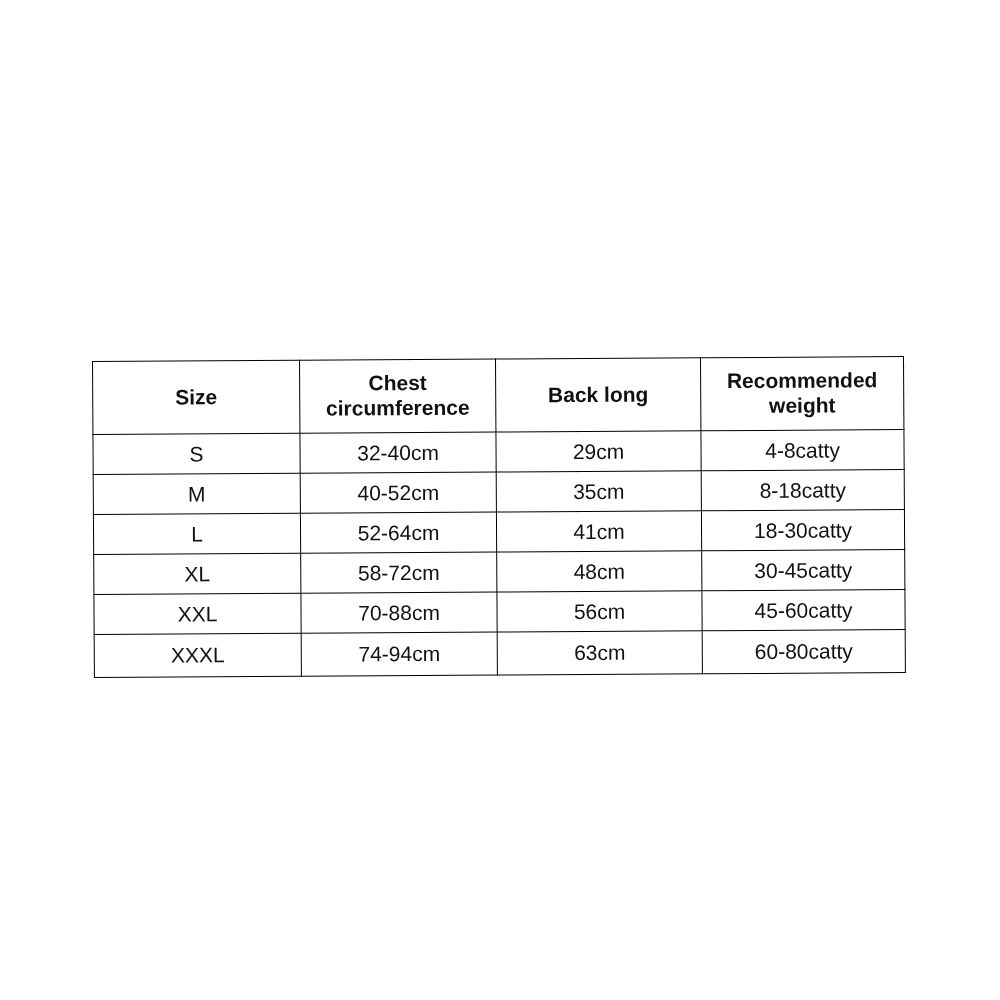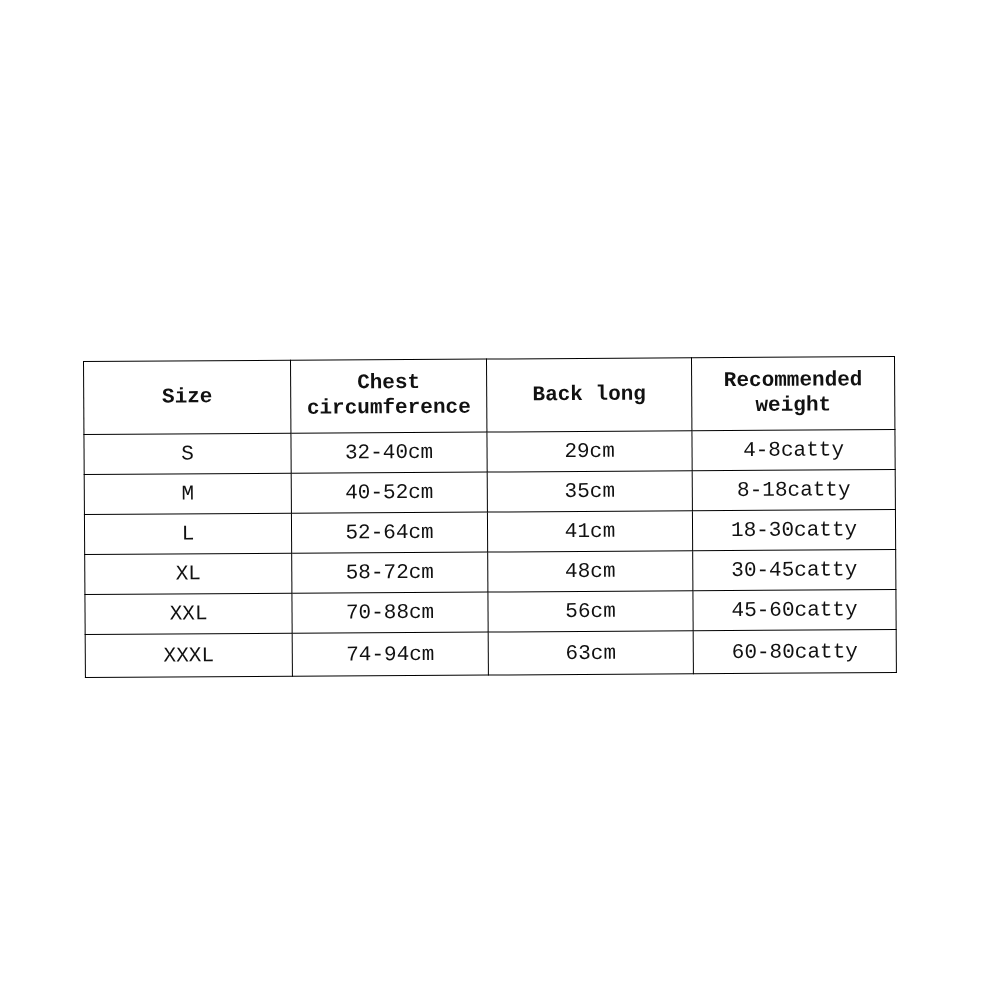--- a/index.html
+++ b/index.html
@@ -12,24 +12,23 @@
   }
   .page {
     position: relative;
     width: 1000px;
     height: 1000px;
     background: #ffffff;
     overflow: hidden;
   }
   .size-table-wrap {
     position: absolute;
-    left: 83px;
+    left: 92px;
     top: 361px;
     width: 811px;
-    font-family: Liberation Mono, monospace;
   }
   table.size-table {
     border-collapse: collapse;
     width: 811px;
     table-layout: fixed;
     
     transform: rotate(-0.35deg);
     transform-origin: left top;
   }
   table.size-table col.c1 { width: 207px; }

